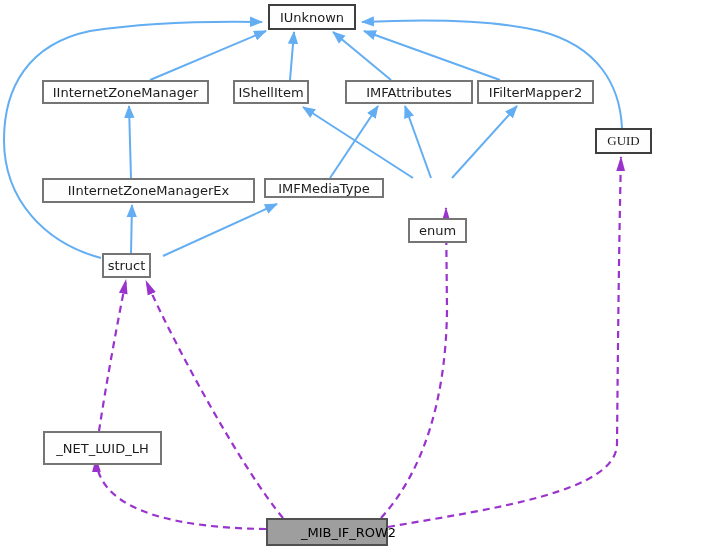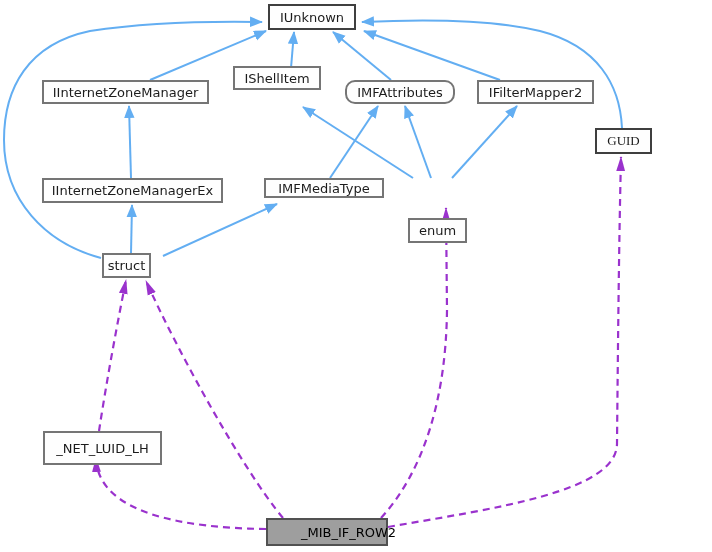--- a/index.html
+++ b/index.html
@@ -86,33 +86,33 @@
         <path d="M388,527 C495,508 616,492 617,444 C618,340 619,240 621,157" class="edge usage" stroke="#9a32cd" marker-end="url(#arrow-usage)"></path>
       </g>
   </svg>
   <div id="node-layer">
       <div class="node emphasis" style="left: 268px; top: 4px; width: 88px; height: 26px;">
         <span>IUnknown</span>
       </div>
       <div class="node default" style="left: 42px; top: 80px; width: 167px; height: 24px;">
         <span>IInternetZoneManager</span>
       </div>
-      <div class="node default" style="left: 233px; top: 66px; width: 88px; height: 24px;">
+      <div class="node default" style="left: 233px; top: 80px; width: 76px; height: 24px;">
         <span>IShellItem</span>
       </div>
-      <div class="node default" style="left: 345px; top: 80px; width: 110px; height: 24px; border-radius: 10px;">
+      <div class="node default" style="left: 345px; top: 80px; width: 128px; height: 24px;">
         <span>IMFAttributes</span>
       </div>
       <div class="node default" style="left: 477px; top: 80px; width: 117px; height: 24px;">
         <span>IFilterMapper2</span>
       </div>
       <div class="node emphasis" style="left: 595px; top: 128px; width: 57px; height: 26px; font-family: Liberation Serif, serif;">
         <span>GUID</span>
       </div>
-      <div class="node default" style="left: 42px; top: 178px; width: 181px; height: 25px;">
+      <div class="node default" style="left: 42px; top: 178px; width: 213px; height: 25px;">
         <span>IInternetZoneManagerEx</span>
       </div>
       <div class="node default" style="left: 264px; top: 178px; width: 120px; height: 20px;">
         <span>IMFMediaType</span>
       </div>
       <div class="node default" style="left: 408px; top: 178px; width: 59px; height: 25px; margin-top: 40px;">
         <span>enum</span>
       </div>
       <div class="node default" style="left: 102px; top: 253px; width: 49px; height: 25px;">
         <span>struct</span>

